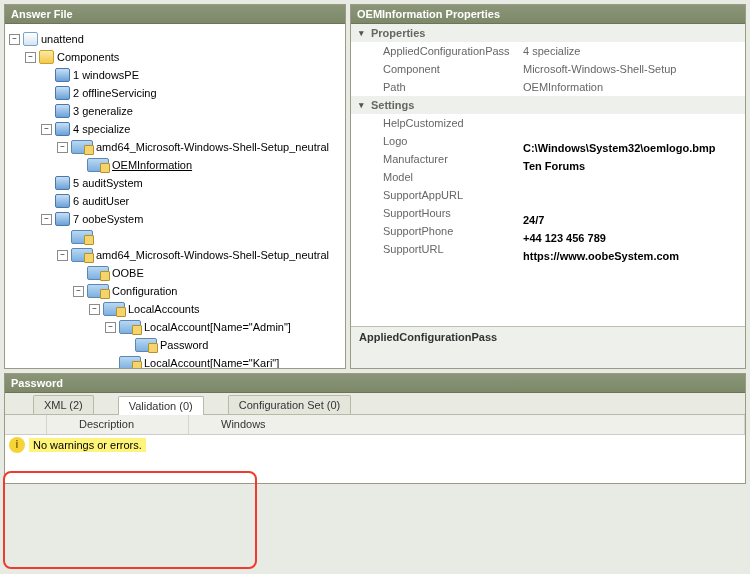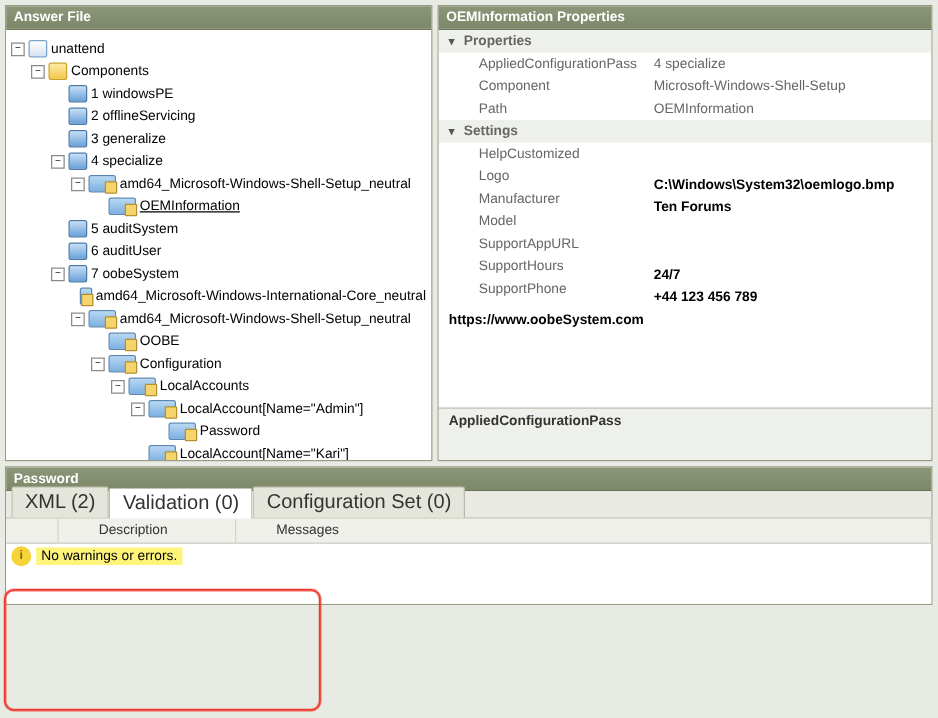--- a/index.html
+++ b/index.html
@@ -32,21 +32,21 @@
 .prop-row.cat { background:#eef0eb; font-weight:bold; }
 .prop-row.cat .chev { width:12px; font-size:9px; color:#555; }
 .prop-key { width:164px; color:#666; padding-left:24px; }
 .prop-row.cat .prop-key { padding-left:0; width:auto; }
 .prop-val { color:#666; }
 .prop-val.bold { color:#000; font-weight:bold;margin-top:14px; }
 .prop-footer { border-top:1px solid #c0c0b0; padding:4px 8px; height:42px; background:#eef0eb; font-weight:bold; color:#333; }
 
 .msg-highlight { position:absolute; border:2px solid #ef3b2f; border-radius:8px; left:3px; top:471px; width:254px; height:98px; pointer-events:none; z-index:50; }
 .tabs { display:flex; background:#e9ebe2; border-bottom:1px solid #b9b9a7; height:22px; align-items:flex-end; padding-left:4px; gap:0; }
-.tab { padding:3px 10px; border:1px solid #b9b9a7; border-bottom:none; background:#e4e6dc; color:#333; cursor:pointer; font-size:16px; border-top-left-radius:2px; border-top-right-radius:2px; }
+.tab { padding:3px 10px; border:1px solid #b9b9a7; border-bottom:none; background:#e4e6dc; color:#333; cursor:pointer; font-size:11px; border-top-left-radius:2px; border-top-right-radius:2px;margin-left:24px; }
 .tab.active { background:#fff; position:relative; top:1px; }
 .msg-table { flex:1; background:#fff; display:flex; flex-direction:column; }
 .msg-header { display:flex; background:#eef0e9; border-bottom:1px solid #ccc; height:20px; }
 .msg-header .cell { padding:3px 8px; border-right:1px solid #d6d6c8; color:#333;margin-left:24px; }
 .msg-row { display:flex; align-items:center; height:20px; }
 .msg-row .icon { width:16px; height:16px; border-radius:50%; background:#f6d437; display:inline-flex; align-items:center; justify-content:center; color:#826500; font-weight:bold; font-size:10px; margin:0 4px; }
 .msg-row .text { background:#fff47a; padding:1px 4px; }
 </style>
 </head>
 <body>
@@ -136,21 +136,20 @@
                     <div class="node">
                         <span class="toggle">−</span>
                         <span class="ico component"></span>
                         <span class="lbl">7 oobeSystem</span>
                       </div>
                     <ul>
                       <li>
                           <div class="node">
                             <span class="toggle spacer"></span>
                             <span class="ico comp-node"></span>
-                            <span class="lbl">amd64_Microsoft-Windows-International-Core_neutral</span>
                           </div>
                         </li>
                       <li>
                         <div class="node">
                             <span class="toggle">−</span>
                             <span class="ico comp-node"></span>
                             <span class="lbl">amd64_Microsoft-Windows-Shell-Setup_neutral</span>
                           </div>
                         <ul>
                           <li>
@@ -265,39 +264,40 @@
           </div>
         <div class="prop-row">
             <span class="prop-key">SupportHours</span>
             <span class="prop-val bold">24/7</span>
           </div>
         <div class="prop-row">
             <span class="prop-key">SupportPhone</span>
             <span class="prop-val bold">+44 123 456 789</span>
           </div>
         <div class="prop-row">
+            <span class="prop-key">SupportURL</span>
             <span class="prop-val bold">https://www.oobeSystem.com</span>
           </div>
       </div>
       <div class="prop-footer"><span>AppliedConfigurationPass</span></div>
     </div>
   </div>
 
   <div class="panel messages-panel">
     <div class="panel-header">Password</div>
     <div class="tabs">
       <div class="tab">XML (2)</div>
       <div class="tab active">Validation (0)</div>
       <div class="tab">Configuration Set (0)</div>
     </div>
     <div class="msg-table">
       <div class="msg-header">
         <div class="cell" style="width:18px"></div>
         <div class="cell" style="width:118px">Description</div>
-        <div class="cell" style="flex:1">Messages</div>
+        <div class="cell" style="flex:1">Windows</div>
       </div>
       <div class="msg-row">
         <span class="icon">i</span>
         <span class="text">No warnings or errors.</span>
       </div>
     </div>
   </div>
 </div>
 
 <div class="msg-highlight"></div>

